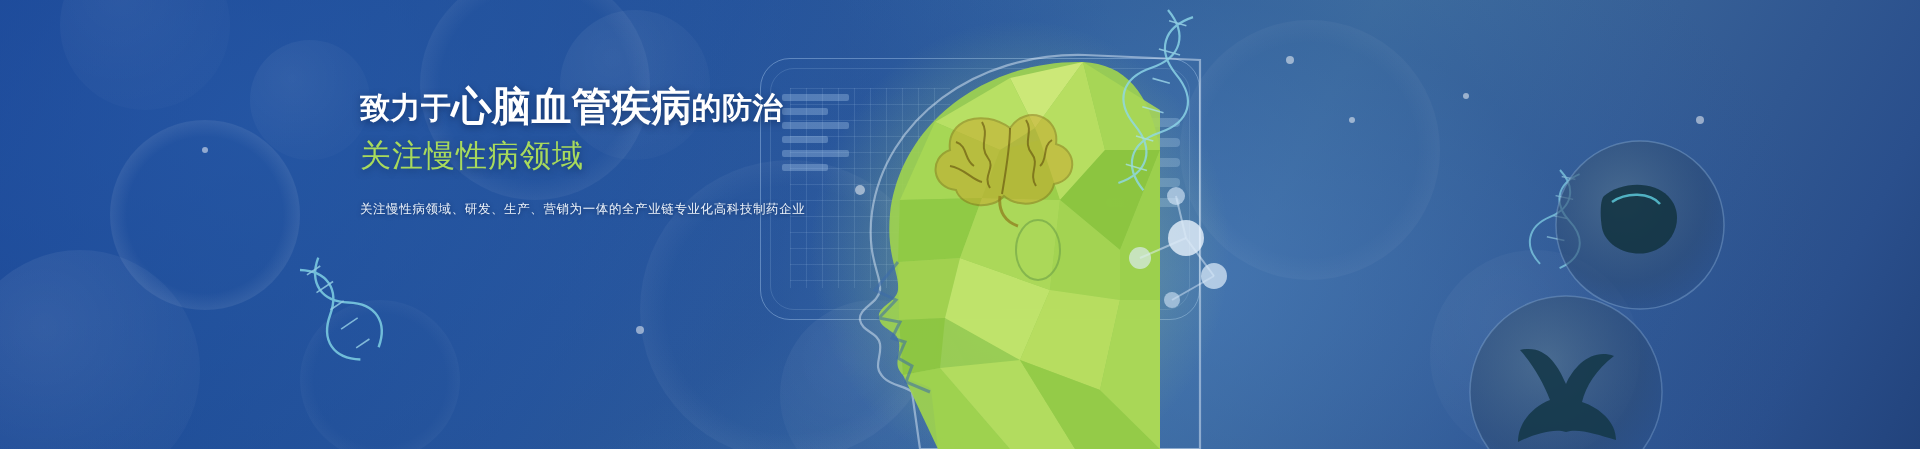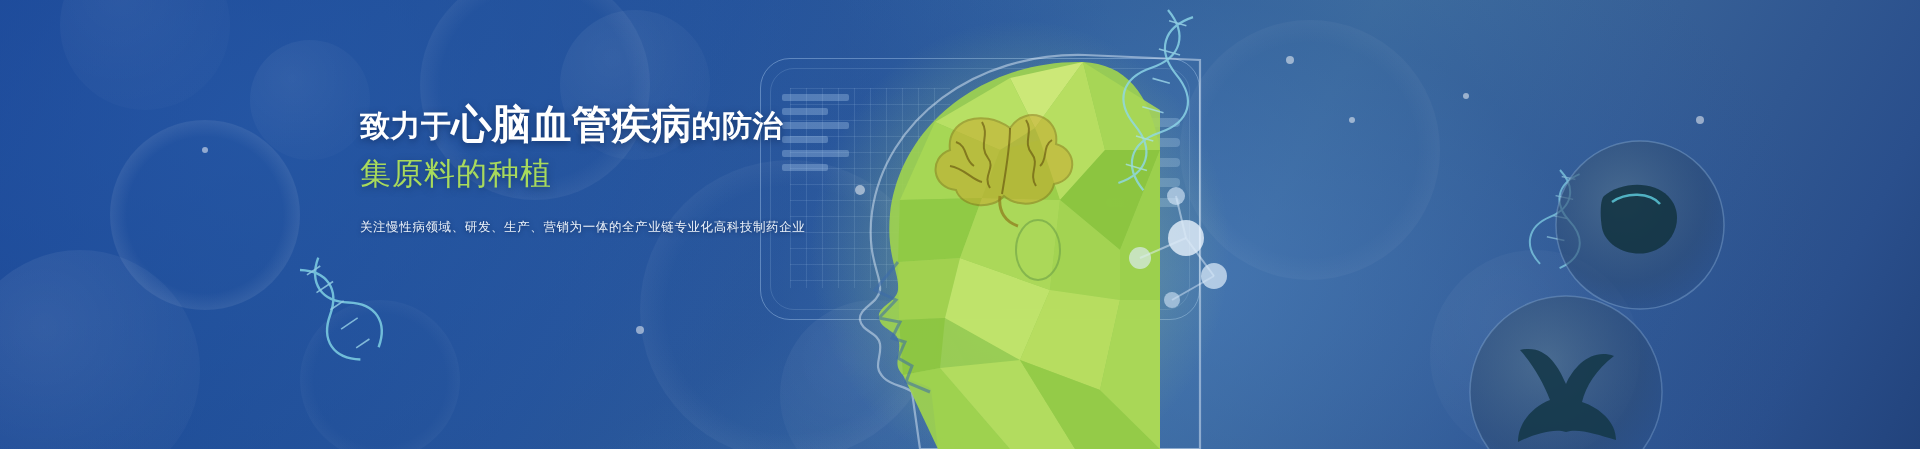--- a/index.html
+++ b/index.html
@@ -14,21 +14,21 @@
       radial-gradient(ellipse 1100px 700px at 250px 120px, rgba(38,86,165,0.65) 0%, rgba(26,62,135,0.3) 55%, rgba(0,0,0,0) 80%),
       linear-gradient(118deg, #1b4a9c 0%, #22559f 18%, #2a5da4 34%, #39699f 52%, #41709e 64%, #365f96 78%, #2a4f8c 92%, #22437c 100%);
   }
 
   
   .bokeh{position:absolute;border-radius:50%;pointer-events:none;}
   .bk-fill{background:radial-gradient(circle at 35% 32%, rgba(255,255,255,0.16) 0%, rgba(255,255,255,0.07) 55%, rgba(255,255,255,0.02) 100%);}
   .bk-ring{background:radial-gradient(circle, rgba(255,255,255,0) 58%, rgba(255,255,255,0.10) 70%, rgba(255,255,255,0.035) 86%, rgba(255,255,255,0) 100%);}
 
   
-  #copy{position:absolute;left:360px;top:104px;width:430px;}
+  #copy{position:absolute;left:360px;top:86px;width:430px;}
   .h-line1{
     white-space:nowrap;
     color:#ffffff;
     font-weight:700;
     letter-spacing:.5px;
     text-shadow:0 2px 7px rgba(8,28,70,.55);
     line-height:1;
     font-size:30px;
   }
   .h-line1 .big{font-size:40px;vertical-align:-2px;letter-spacing:0px;}
@@ -268,18 +268,18 @@
       <circle cx="1700" cy="120" r="4"></circle>
       <circle cx="860" cy="190" r="5"></circle>
       <circle cx="640" cy="330" r="4"></circle>
       <circle cx="205" cy="150" r="3"></circle>
     </g>
   </svg>
 
   <div id="copy">
     <div class="h-line1"><span>致力于</span><span class="big">心脑血管疾病</span><span>的防治</span></div>
 
-    <div class="h-line2">集原料的种植</div>
+    <div class="h-line2">关注慢性病领域</div>
 
     <div class="h-sub">关注慢性病领域、研发、生产、营销为一体的全产业链专业化高科技制药企业</div>
   </div>
 
 </div>
 
 </body></html>

